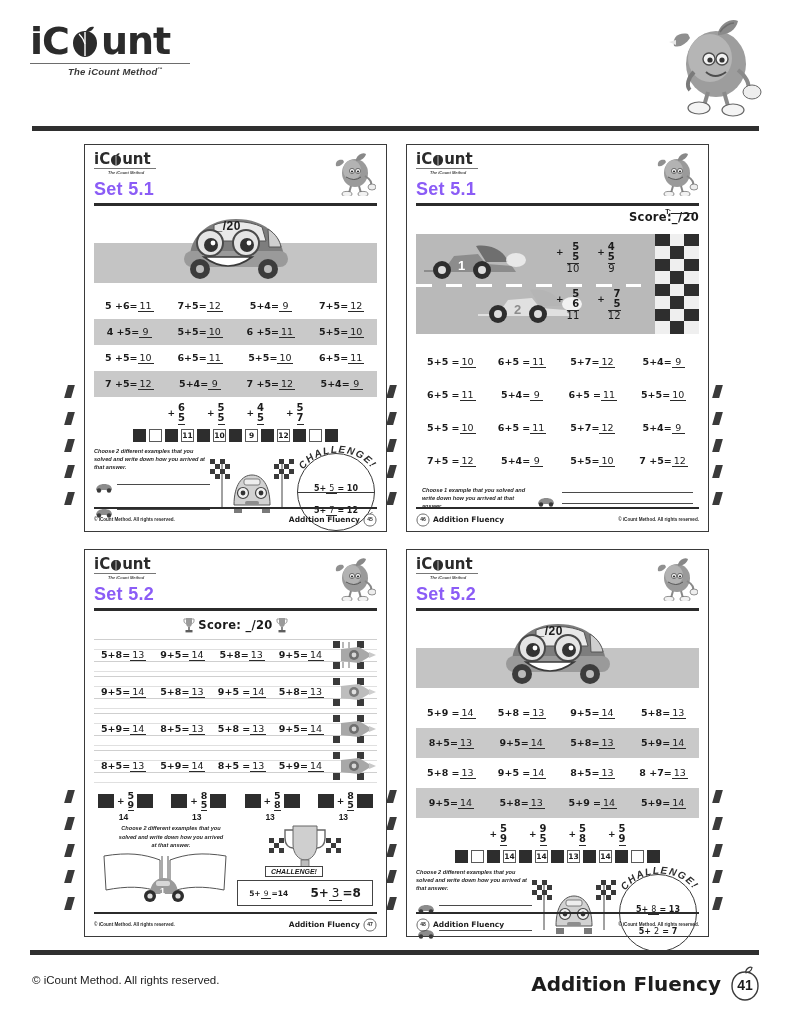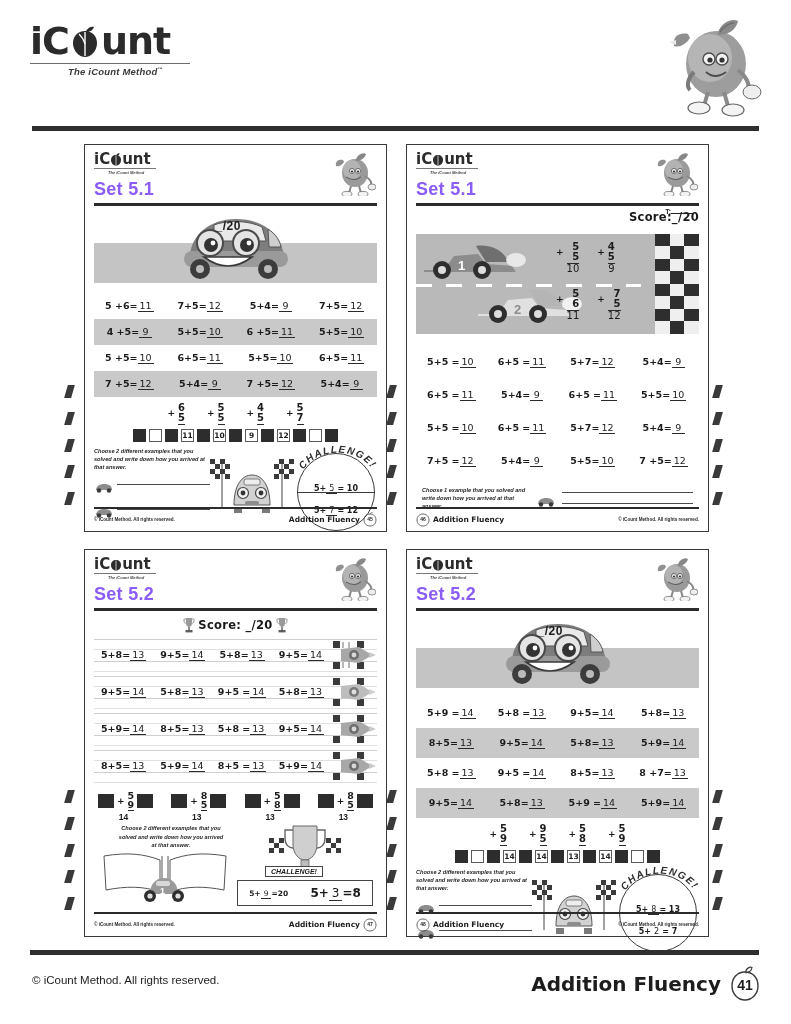--- a/index.html
+++ b/index.html
@@ -852,21 +852,21 @@
             <rect x="12" y="26" width="5" height="5"></rect>
             <rect x="59" y="16" width="5" height="5"></rect>
               <rect x="69" y="16" width="5" height="5"></rect>
             <rect x="64" y="21" width="5" height="5"></rect>
               <rect x="59" y="26" width="5" height="5"></rect>
             <rect x="69" y="26" width="5" height="5"></rect>
           </g>
         </svg>
         <div style="position:absolute;left:30px;top:42px;border:1px solid #444;padding:1px 5px;font-size:7px;font-weight:700;font-style:italic;background:#fff;">CHALLENGE!</div>
         <div style="position:absolute;left:2px;top:56px;width:136px;border:1px solid #444;height:26px;display:flex;align-items:center;justify-content:space-around;">
-          <span style="font-size:7.5px;font-weight:700;font-family:'DejaVu Sans',sans-serif;"><span>5+</span><span class="u" style="border-bottom:1px solid #2a2a2a;padding:0 3px;font-weight:400;">9</span><span>=20</span></span>
+          <span style="font-size:7.5px;font-weight:700;font-family:'DejaVu Sans',sans-serif;"><span>5+</span><span class="u" style="border-bottom:1px solid #2a2a2a;padding:0 3px;font-weight:400;">9</span><span>=14</span></span>
           <span style="font-size:12px;font-weight:700;font-family:'DejaVu Sans',sans-serif;"><span>5+</span><span class="u" style="border-bottom:1px solid #2a2a2a;padding:0 3px;font-weight:400;">3</span><span>=8</span></span>
         </div>
       </div>
     </div>
 
     <div class="sh-foot">
       <div class="sh-foot-rule"></div>
       <div class="sh-foot-row">
         <div class="sh-foot-txt">© iCount Method. All rights reserved.</div>
         <div style="display:flex;align-items:center;gap:3px;">

